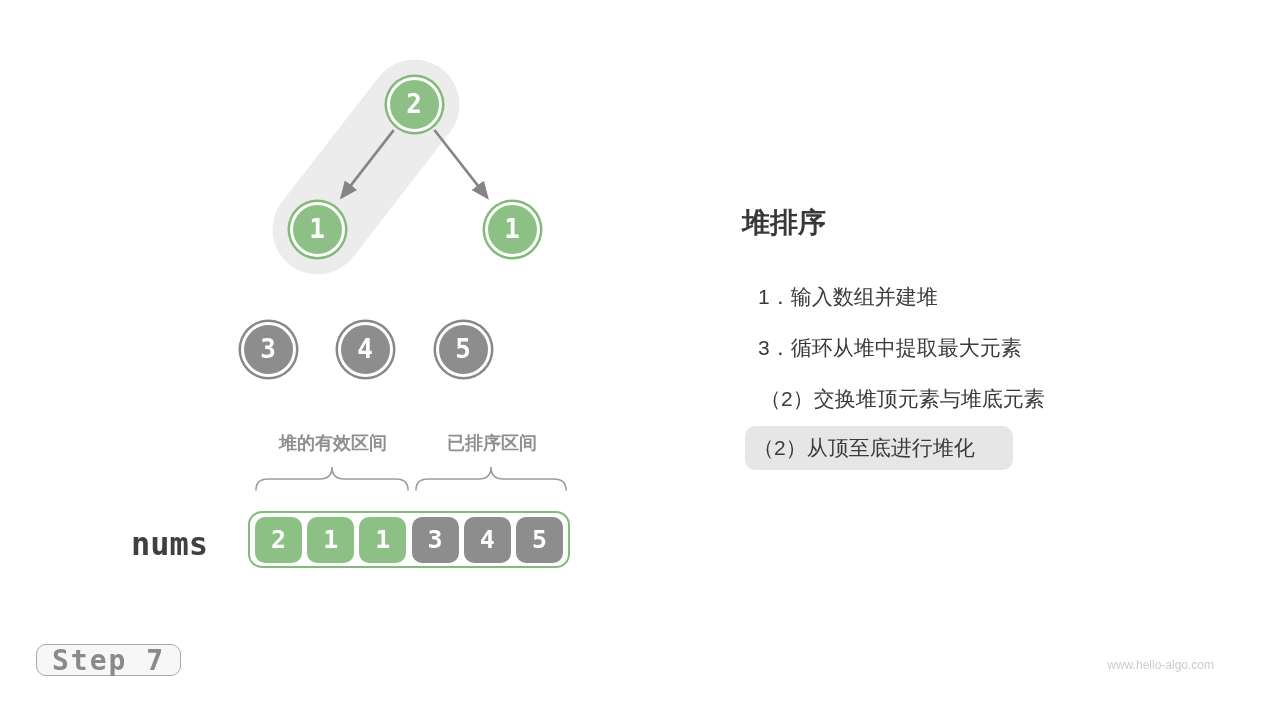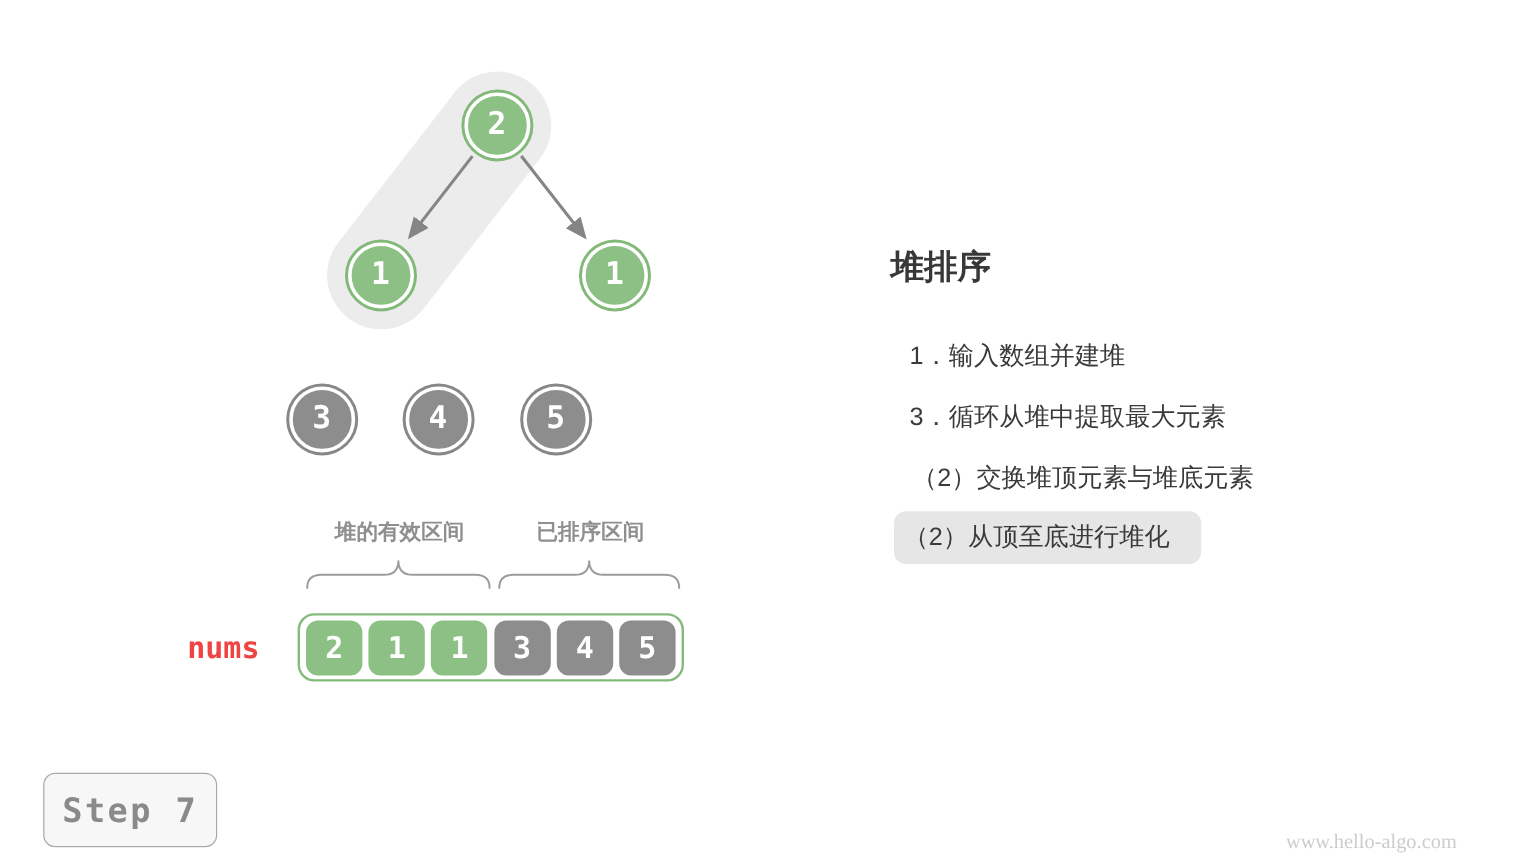--- a/index.html
+++ b/index.html
@@ -43,24 +43,24 @@
   .region-label {
     position: absolute;
     transform: translateX(-50%);
     font-size: 18px; font-weight: bold;
     color: #8f8f8f;
     white-space: nowrap;
   }
   
   .nums-label {
     position: absolute;
-    left: 156px; top: 525px;
+    left: 131px; top: 525px;
     font-family: "DejaVu Sans Mono", monospace;
-    font-weight: bold; font-size: 25px;
-    color: #ef4444;
+    font-weight: bold; font-size: 32px;
+    color: #404040;
   }
   .array-box {
     position: absolute;
     left: 248px; top: 511px;
     width: 322px; height: 57px;
     box-sizing: border-box;
     border: 2px solid #82bb7a;
     border-radius: 14px;
     background: #ffffff;
     display: flex; align-items: center; justify-content: space-between;
@@ -95,46 +95,46 @@
     margin-left: 16px;
   }
   .step-line.l1 { top: 285px; }
   .step-line.l2 { top: 336px; }
   .step-line.l3 { top: 387px; left: 744px; }
   .step-pill {
     position: absolute;
     left: 745px; top: 426px;
     background: #e6e6e6;
     border-radius: 10px;
-    padding: 10px 26px 11px 8px;
+    padding: 10px 38px 11px 8px;
     font-size: 21px;
     color: #3a3a3a;
     white-space: nowrap;
     line-height: 1.1;
   }
   
   .step-badge {
     position: absolute;
     left: 36px; top: 644px;
-    width: 145px; height: 62px;
+    width: 145px; height: 32px;
     box-sizing: border-box;
     border: 1.5px solid #a9a9a9;
     border-radius: 10px;
     background: #f7f7f7;
     display: flex; align-items: center; justify-content: center;
     font-family: "DejaVu Sans Mono", monospace;
     font-weight: bold; font-size: 28px;
     letter-spacing: 2px;
     color: #8a8a8a;
   }
   .watermark {
     position: absolute;
-    right: 66px; top: 692px;
-    font-family: Liberation Serif, serif;
-    font-size: 17px;
+    right: 66px; top: 658px;
+    font-family: Liberation Sans, sans-serif;
+    font-size: 12px;
     color: #cccccc;
   }
 </style>
 </head>
 <body>
 
 <div class="canvas">
 
   <div class="trail"></div>
 

